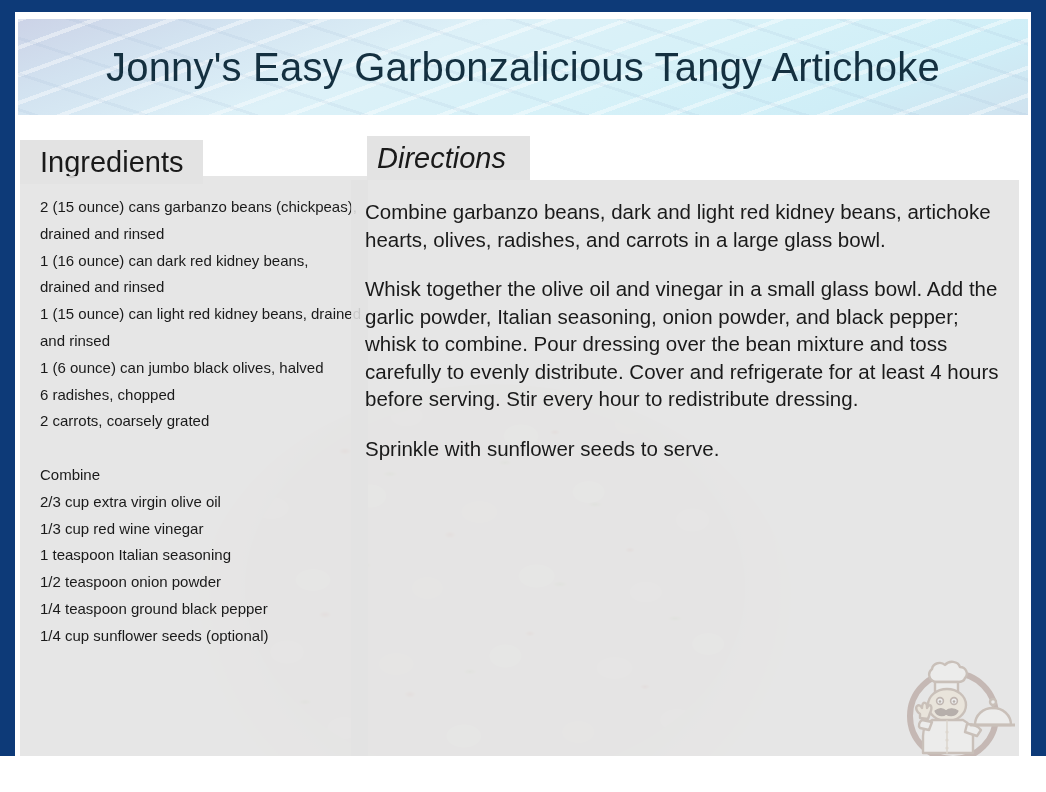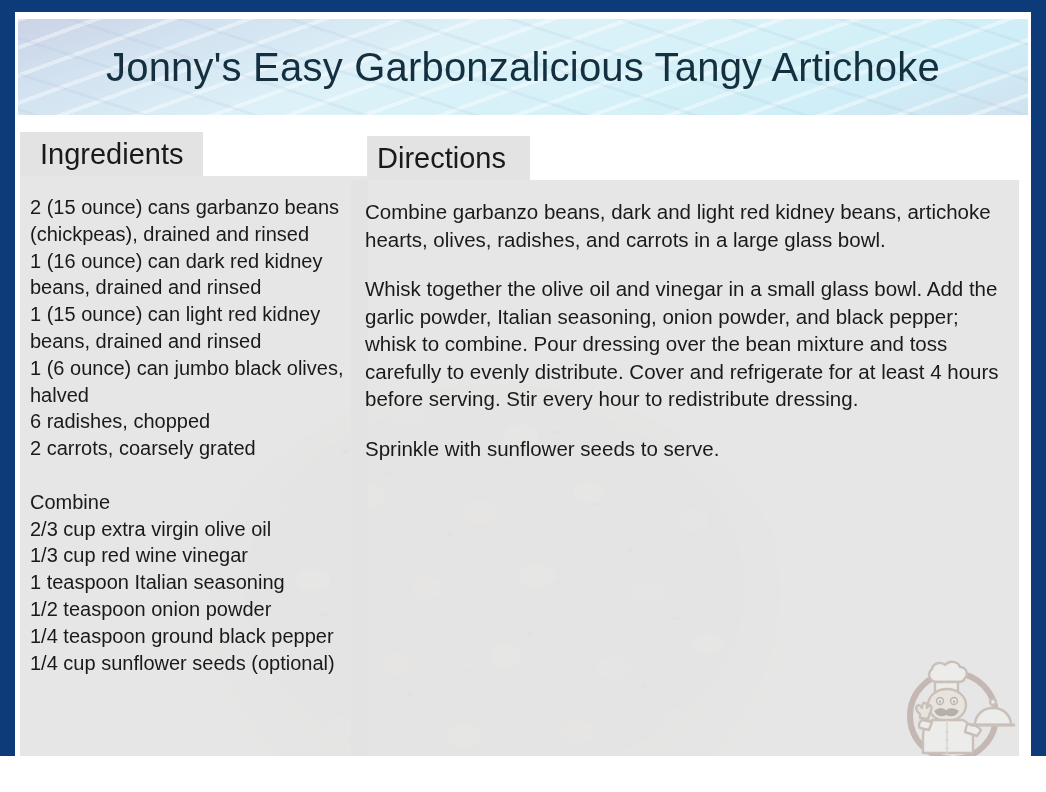--- a/index.html
+++ b/index.html
@@ -201,42 +201,43 @@
     color: #1a1a1a;
     box-sizing: border-box;
   }
   .panel-body p {
     margin: 0;
   }
 
   
   #ingredients-tab {
     left: 5px;
-    top: 120px;
+    top: 128px;
     width: 183px;
     height: 44px;
     padding-left: 20px;
   }
   #ingredients-body {
     left: 5px;
     top: 164px;
     width: 348px;
     height: 598px;
-    padding: 18px 6px 0 10px;
-    font-size: 20px;
+    padding: 18px 6px 0 20px;
+    font-size: 15px;
     line-height: 26.8px;
   }
   .blank-line { height: 26.8px; }
 
   
   #directions-tab {
     left: 352px;
     top: 124px;
     width: 163px;
     height: 44px;
+    font-style: italic;
   }
   #directions-body {
     left: 336px;
     top: 168px;
     width: 668px;
     height: 594px;
     padding: 18px 12px 0 14px;
     font-size: 20.5px;
     line-height: 27.5px;
   }

